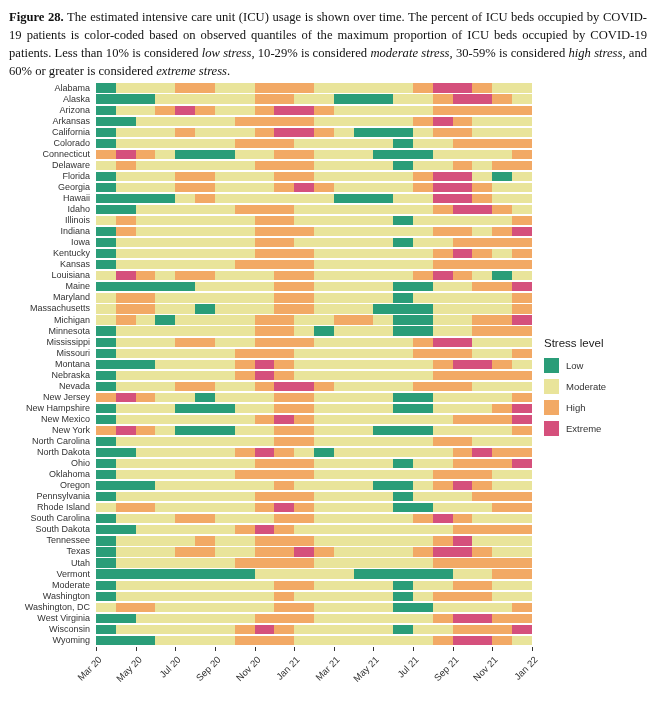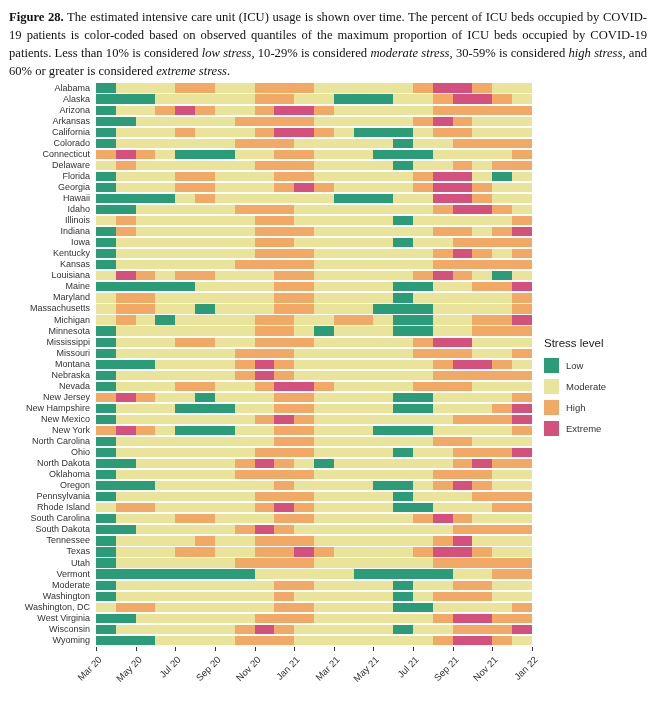--- a/index.html
+++ b/index.html
@@ -934,20 +934,47 @@
               <div class="hm-cell" style="background: rgb(233, 228, 154);"></div>
               <div class="hm-cell" style="background: rgb(233, 228, 154);"></div>
               <div class="hm-cell" style="background: rgb(242, 169, 101);"></div>
               <div class="hm-cell" style="background: rgb(242, 169, 101);"></div>
               <div class="hm-cell" style="background: rgb(233, 228, 154);"></div>
               <div class="hm-cell" style="background: rgb(233, 228, 154);"></div>
               <div class="hm-cell" style="background: rgb(233, 228, 154);"></div>
             </div>
           </div>
           <div class="hm-row">
+            <span class="state-label">North Dakota</span>
+            <div class="hm-cells">
+              <div class="hm-cell" style="background: rgb(42, 157, 120);"></div>
+              <div class="hm-cell" style="background: rgb(42, 157, 120);"></div>
+              <div class="hm-cell" style="background: rgb(233, 228, 154);"></div>
+              <div class="hm-cell" style="background: rgb(233, 228, 154);"></div>
+              <div class="hm-cell" style="background: rgb(233, 228, 154);"></div>
+              <div class="hm-cell" style="background: rgb(233, 228, 154);"></div>
+              <div class="hm-cell" style="background: rgb(233, 228, 154);"></div>
+              <div class="hm-cell" style="background: rgb(242, 169, 101);"></div>
+              <div class="hm-cell" style="background: rgb(213, 80, 124);"></div>
+              <div class="hm-cell" style="background: rgb(242, 169, 101);"></div>
+              <div class="hm-cell" style="background: rgb(233, 228, 154);"></div>
+              <div class="hm-cell" style="background: rgb(42, 157, 120);"></div>
+              <div class="hm-cell" style="background: rgb(233, 228, 154);"></div>
+              <div class="hm-cell" style="background: rgb(233, 228, 154);"></div>
+              <div class="hm-cell" style="background: rgb(233, 228, 154);"></div>
+              <div class="hm-cell" style="background: rgb(233, 228, 154);"></div>
+              <div class="hm-cell" style="background: rgb(233, 228, 154);"></div>
+              <div class="hm-cell" style="background: rgb(233, 228, 154);"></div>
+              <div class="hm-cell" style="background: rgb(242, 169, 101);"></div>
+              <div class="hm-cell" style="background: rgb(213, 80, 124);"></div>
+              <div class="hm-cell" style="background: rgb(242, 169, 101);"></div>
+              <div class="hm-cell" style="background: rgb(242, 169, 101);"></div>
+            </div>
+          </div>
+          <div class="hm-row">
             <span class="state-label">Ohio</span>
             <div class="hm-cells">
               <div class="hm-cell" style="background: rgb(42, 157, 120);"></div>
               <div class="hm-cell" style="background: rgb(233, 228, 154);"></div>
               <div class="hm-cell" style="background: rgb(233, 228, 154);"></div>
               <div class="hm-cell" style="background: rgb(233, 228, 154);"></div>
               <div class="hm-cell" style="background: rgb(233, 228, 154);"></div>
               <div class="hm-cell" style="background: rgb(233, 228, 154);"></div>
               <div class="hm-cell" style="background: rgb(233, 228, 154);"></div>
               <div class="hm-cell" style="background: rgb(233, 228, 154);"></div>
@@ -958,47 +985,20 @@
               <div class="hm-cell" style="background: rgb(233, 228, 154);"></div>
               <div class="hm-cell" style="background: rgb(233, 228, 154);"></div>
               <div class="hm-cell" style="background: rgb(233, 228, 154);"></div>
               <div class="hm-cell" style="background: rgb(42, 157, 120);"></div>
               <div class="hm-cell" style="background: rgb(233, 228, 154);"></div>
               <div class="hm-cell" style="background: rgb(233, 228, 154);"></div>
               <div class="hm-cell" style="background: rgb(242, 169, 101);"></div>
               <div class="hm-cell" style="background: rgb(242, 169, 101);"></div>
               <div class="hm-cell" style="background: rgb(242, 169, 101);"></div>
               <div class="hm-cell" style="background: rgb(213, 80, 124);"></div>
-            </div>
-          </div>
-          <div class="hm-row">
-            <span class="state-label">North Dakota</span>
-            <div class="hm-cells">
-              <div class="hm-cell" style="background: rgb(42, 157, 120);"></div>
-              <div class="hm-cell" style="background: rgb(42, 157, 120);"></div>
-              <div class="hm-cell" style="background: rgb(233, 228, 154);"></div>
-              <div class="hm-cell" style="background: rgb(233, 228, 154);"></div>
-              <div class="hm-cell" style="background: rgb(233, 228, 154);"></div>
-              <div class="hm-cell" style="background: rgb(233, 228, 154);"></div>
-              <div class="hm-cell" style="background: rgb(233, 228, 154);"></div>
-              <div class="hm-cell" style="background: rgb(242, 169, 101);"></div>
-              <div class="hm-cell" style="background: rgb(213, 80, 124);"></div>
-              <div class="hm-cell" style="background: rgb(242, 169, 101);"></div>
-              <div class="hm-cell" style="background: rgb(233, 228, 154);"></div>
-              <div class="hm-cell" style="background: rgb(42, 157, 120);"></div>
-              <div class="hm-cell" style="background: rgb(233, 228, 154);"></div>
-              <div class="hm-cell" style="background: rgb(233, 228, 154);"></div>
-              <div class="hm-cell" style="background: rgb(233, 228, 154);"></div>
-              <div class="hm-cell" style="background: rgb(233, 228, 154);"></div>
-              <div class="hm-cell" style="background: rgb(233, 228, 154);"></div>
-              <div class="hm-cell" style="background: rgb(233, 228, 154);"></div>
-              <div class="hm-cell" style="background: rgb(242, 169, 101);"></div>
-              <div class="hm-cell" style="background: rgb(213, 80, 124);"></div>
-              <div class="hm-cell" style="background: rgb(242, 169, 101);"></div>
-              <div class="hm-cell" style="background: rgb(242, 169, 101);"></div>
             </div>
           </div>
           <div class="hm-row">
             <span class="state-label">Oklahoma</span>
             <div class="hm-cells">
               <div class="hm-cell" style="background: rgb(42, 157, 120);"></div>
               <div class="hm-cell" style="background: rgb(233, 228, 154);"></div>
               <div class="hm-cell" style="background: rgb(233, 228, 154);"></div>
               <div class="hm-cell" style="background: rgb(233, 228, 154);"></div>
               <div class="hm-cell" style="background: rgb(233, 228, 154);"></div>

